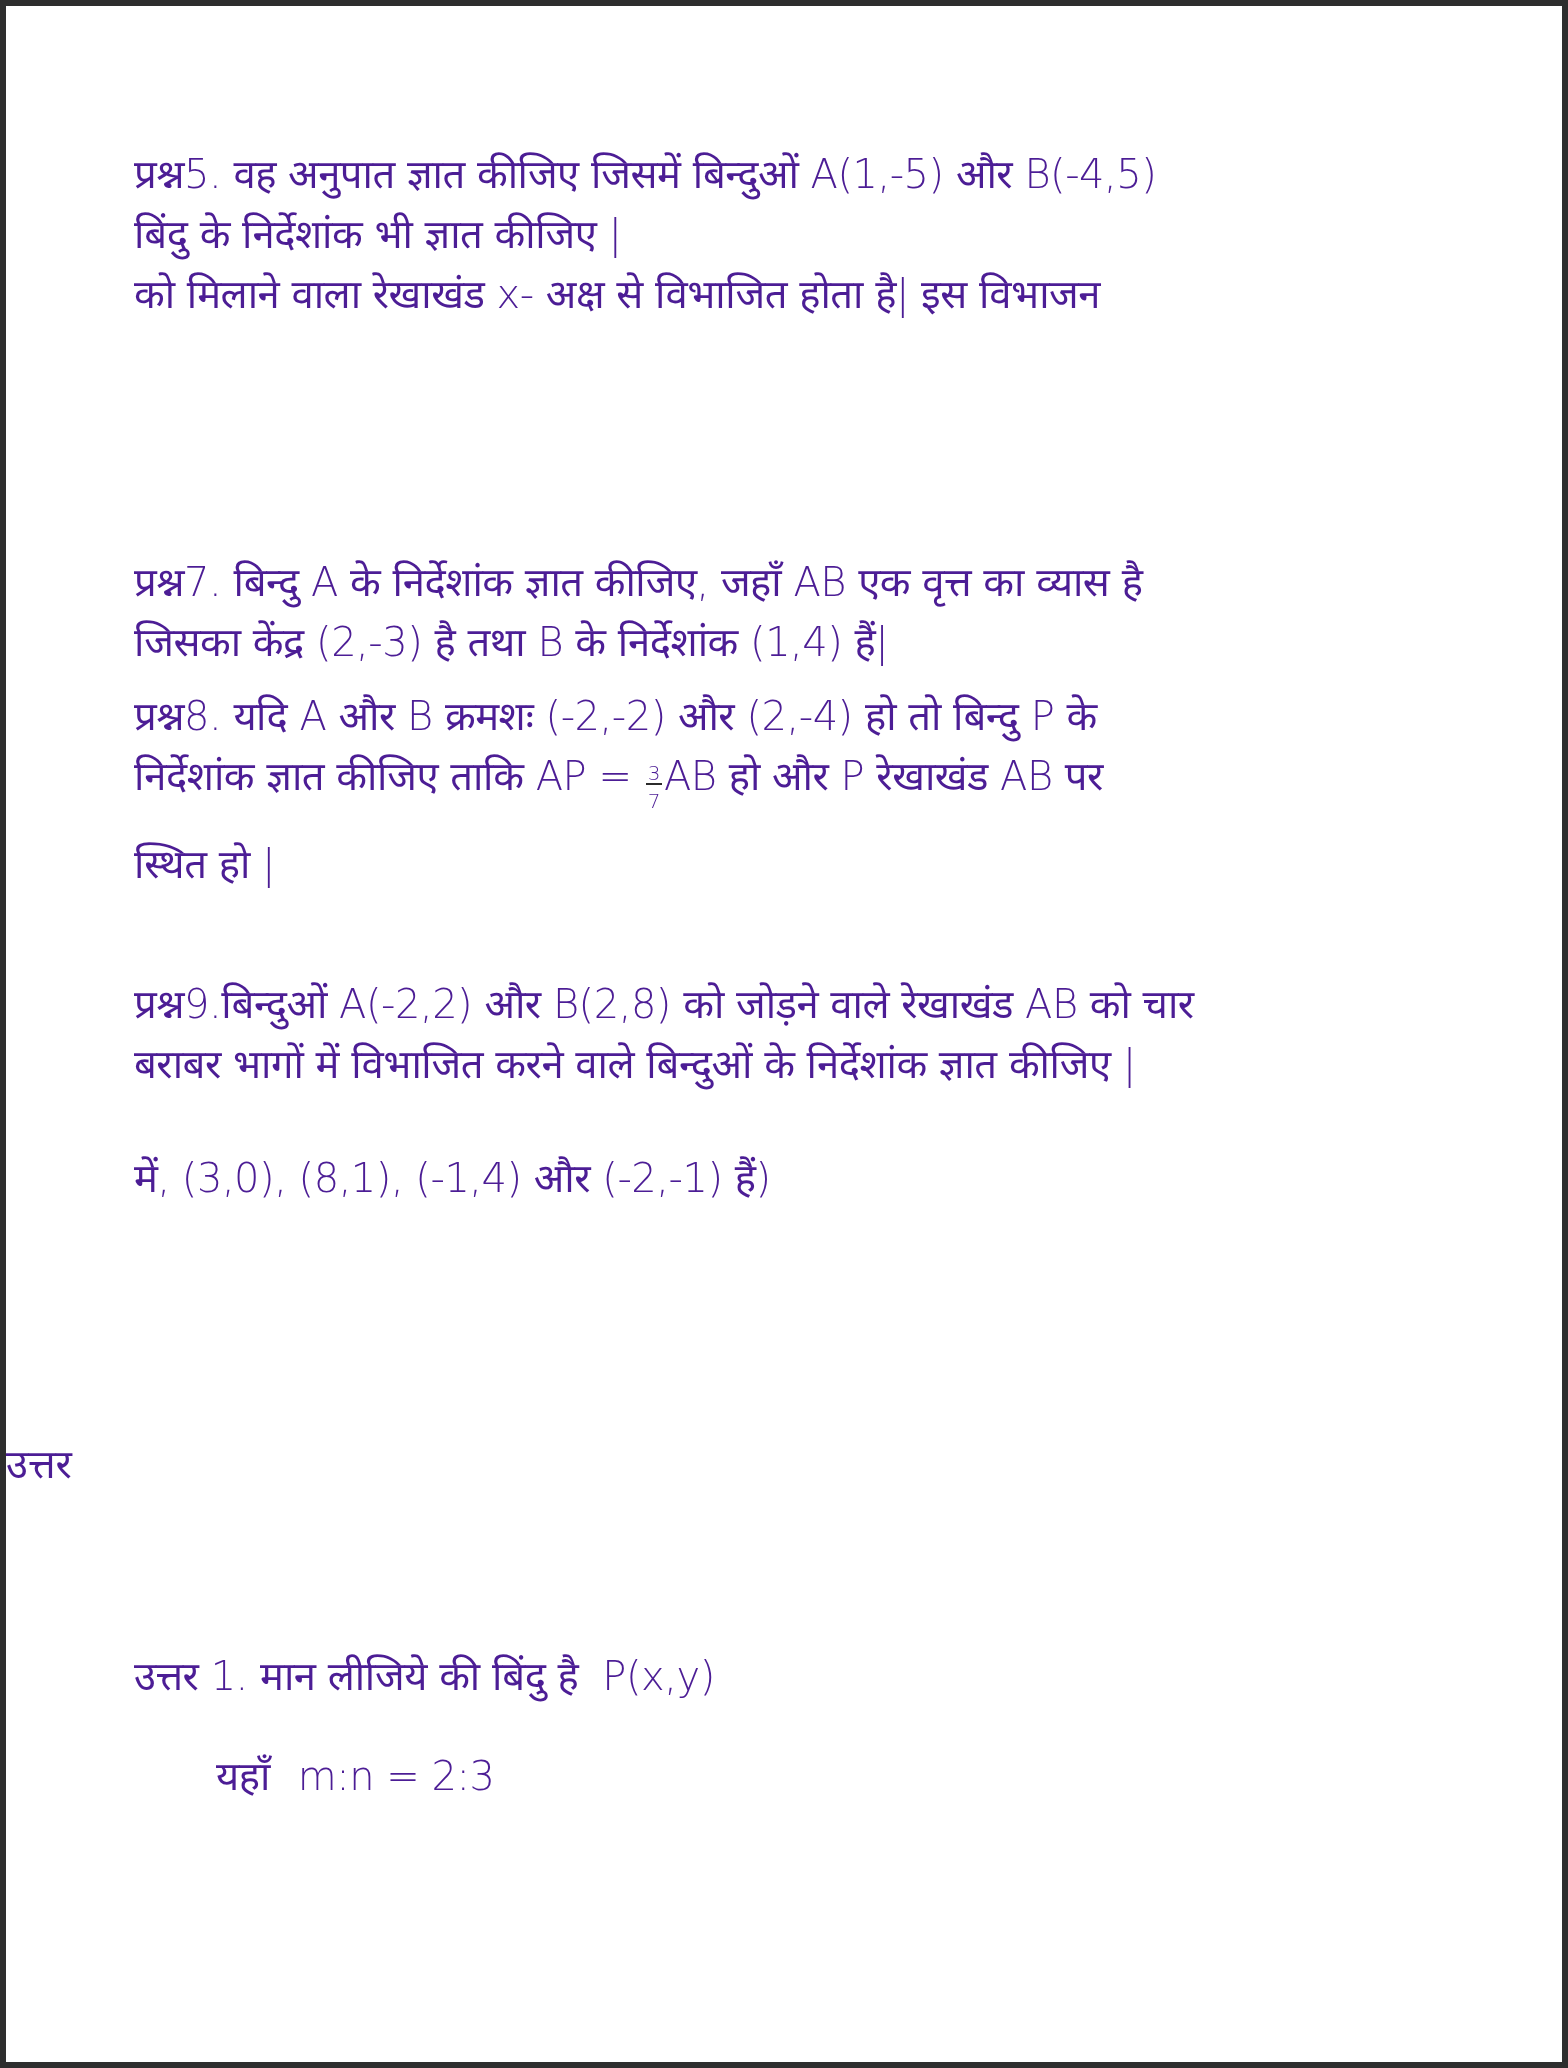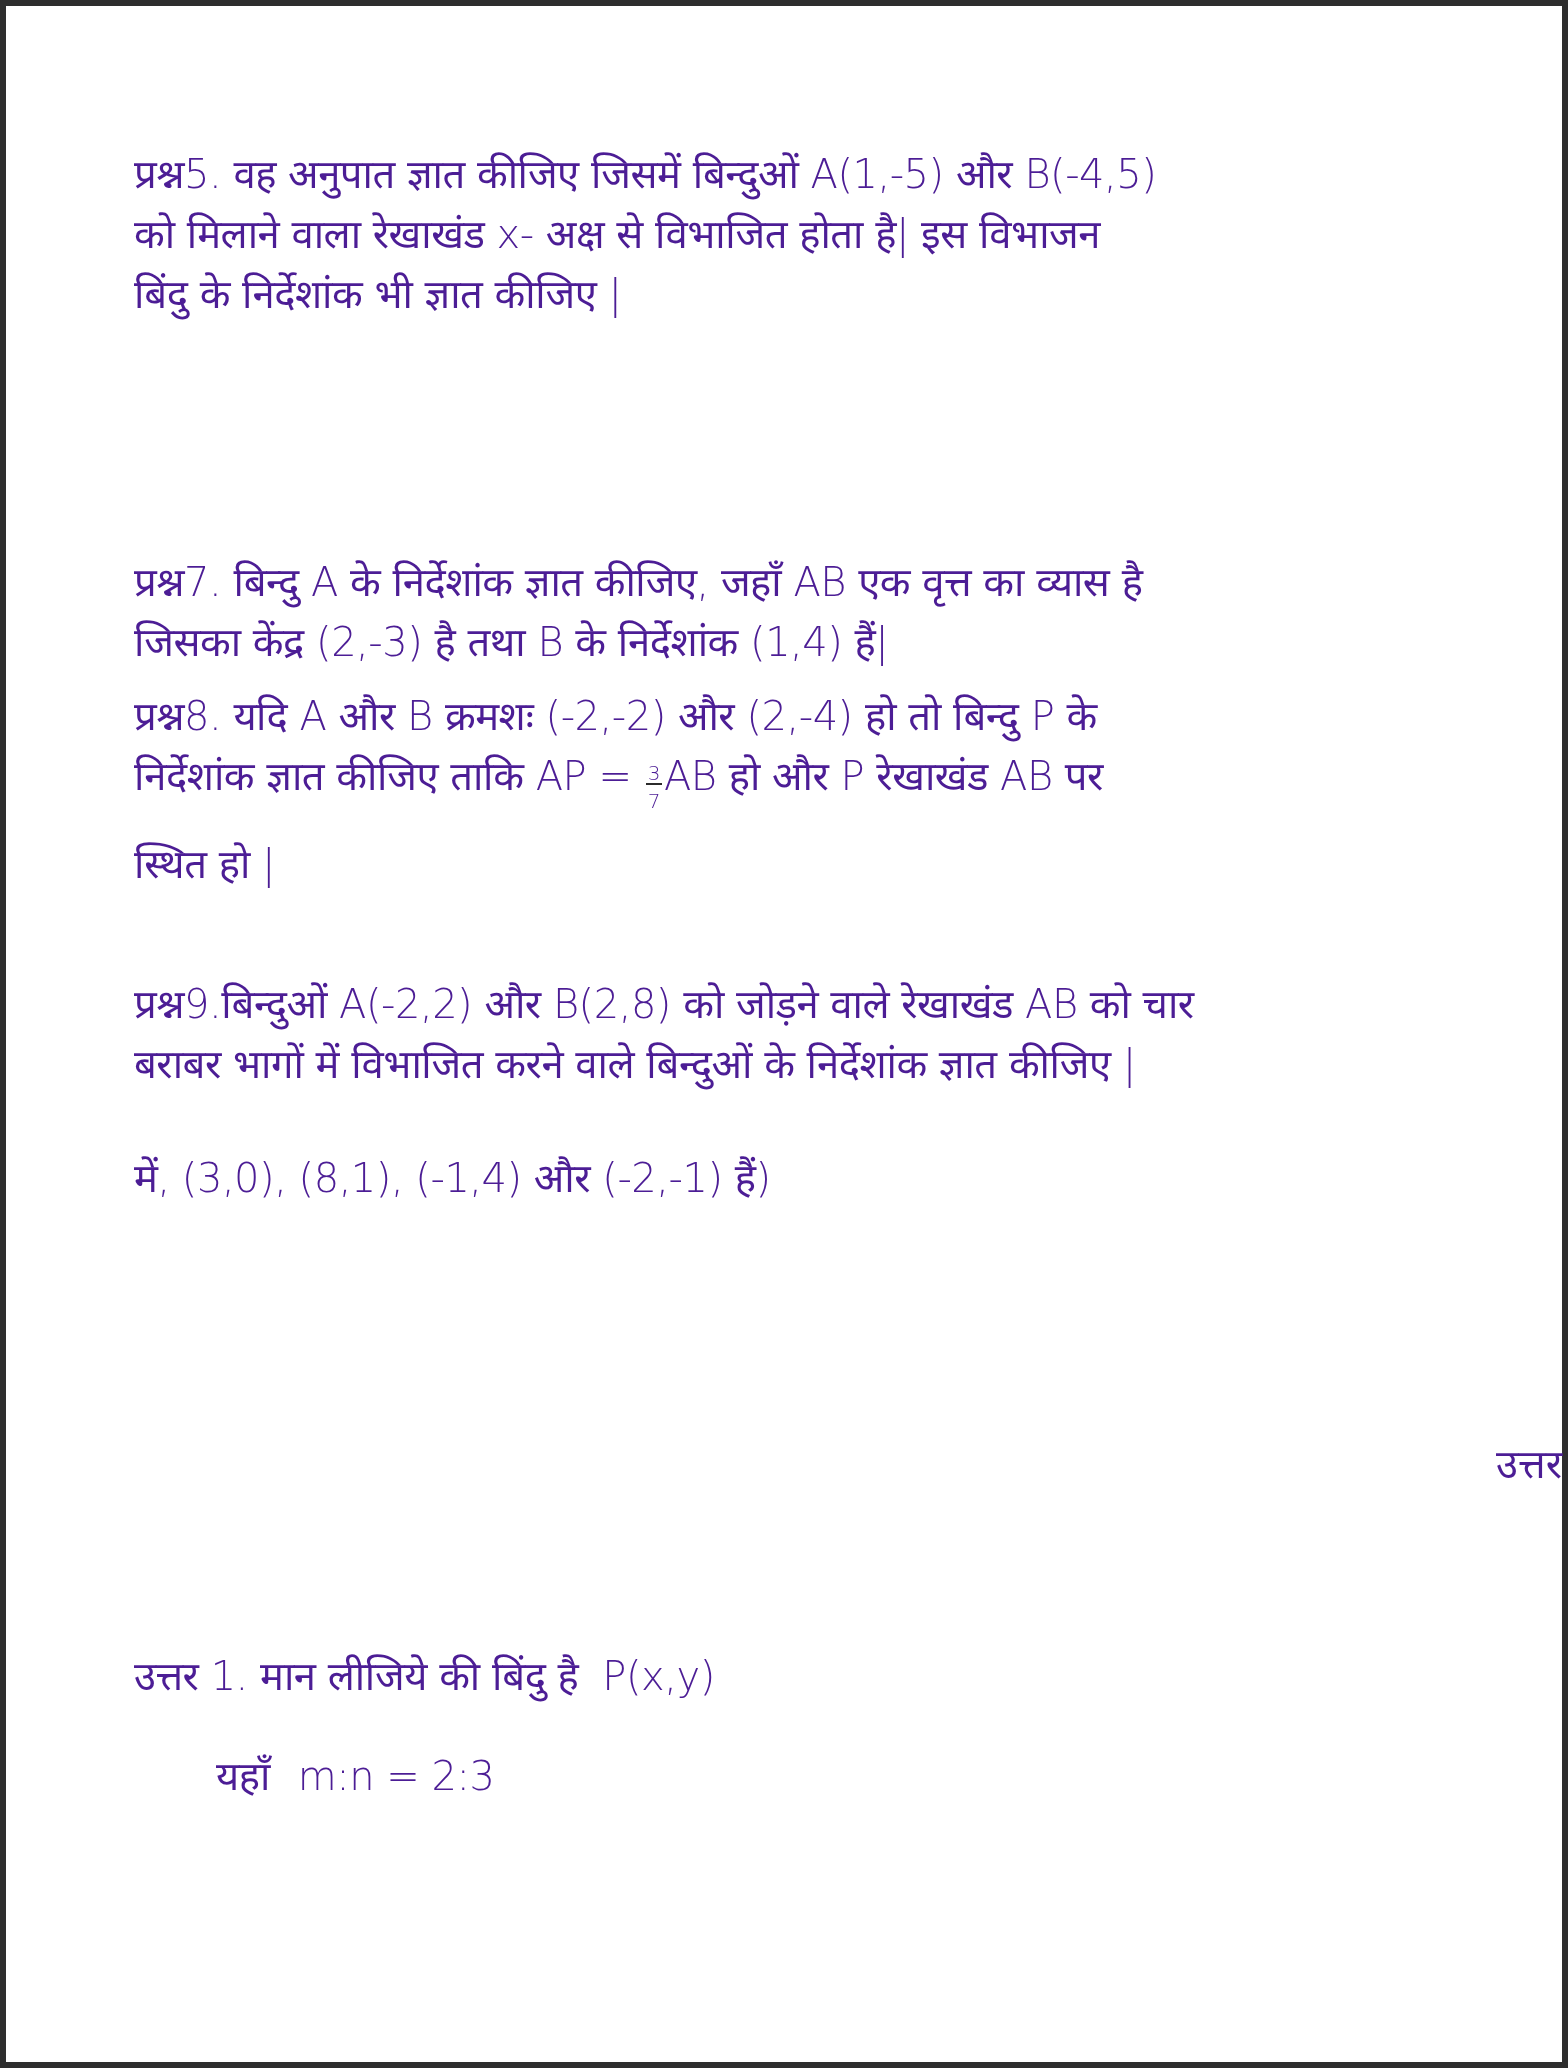--- a/index.html
+++ b/index.html
@@ -47,38 +47,38 @@
       position: relative;
       top: 8px;
     }
     .frac .num { display: block; border-bottom: 2px solid #2b2b2b; padding: 0 2px; }
     .frac .den { display: block; padding-top: 6px; }
     .heading {
       position: absolute;
       left: 0;
       width: 1556px;
       top: 1428px;
-      text-align: right;
+      text-align: left;
       font-size: 40px;
       line-height: 60px;
       font-weight: 300;
       margin: 0;
     }
     .indent { padding-left: 82px; }
     .gap { display: inline-block; width: 28px; }
   </style>
 </head>
 <body>
 
 <div class="page">
 
   <p class="para" style="top:138px;">
     <span class="line">प्रश्न5. वह अनुपात ज्ञात कीजिए जिसमें बिन्दुओं A(1,-5) और B(-4,5)</span>
+    <span class="line">बिंदु के निर्देशांक भी ज्ञात कीजिए |</span>
     <span class="line">को मिलाने वाला रेखाखंड x- अक्ष से विभाजित होता है| इस विभाजन</span>
-    <span class="line">बिंदु के निर्देशांक भी ज्ञात कीजिए |</span>
   </p>
 
 
   <p class="para" style="top:546px;">
     <span class="line">प्रश्न7. बिन्दु A के निर्देशांक ज्ञात कीजिए, जहाँ AB एक वृत्त का व्यास है</span>
     <span class="line">जिसका केंद्र (2,-3) है तथा B के निर्देशांक (1,4) हैं|</span>
   </p>
 
   <p class="para" style="top:680px;">
     <span class="line">प्रश्न8. यदि A और B क्रमशः (-2,-2) और (2,-4) हो तो बिन्दु P के</span>

